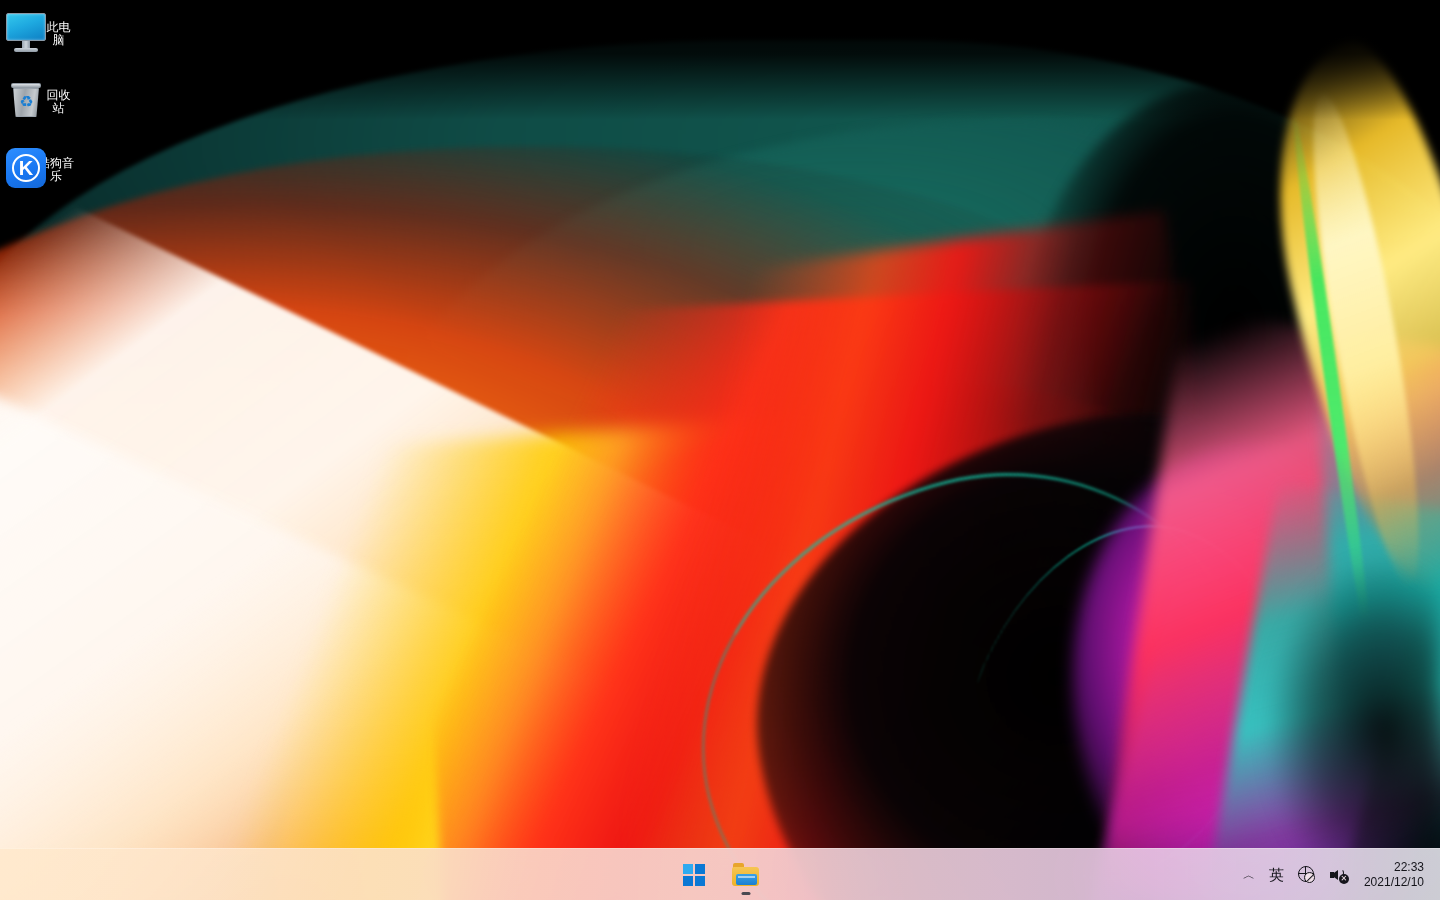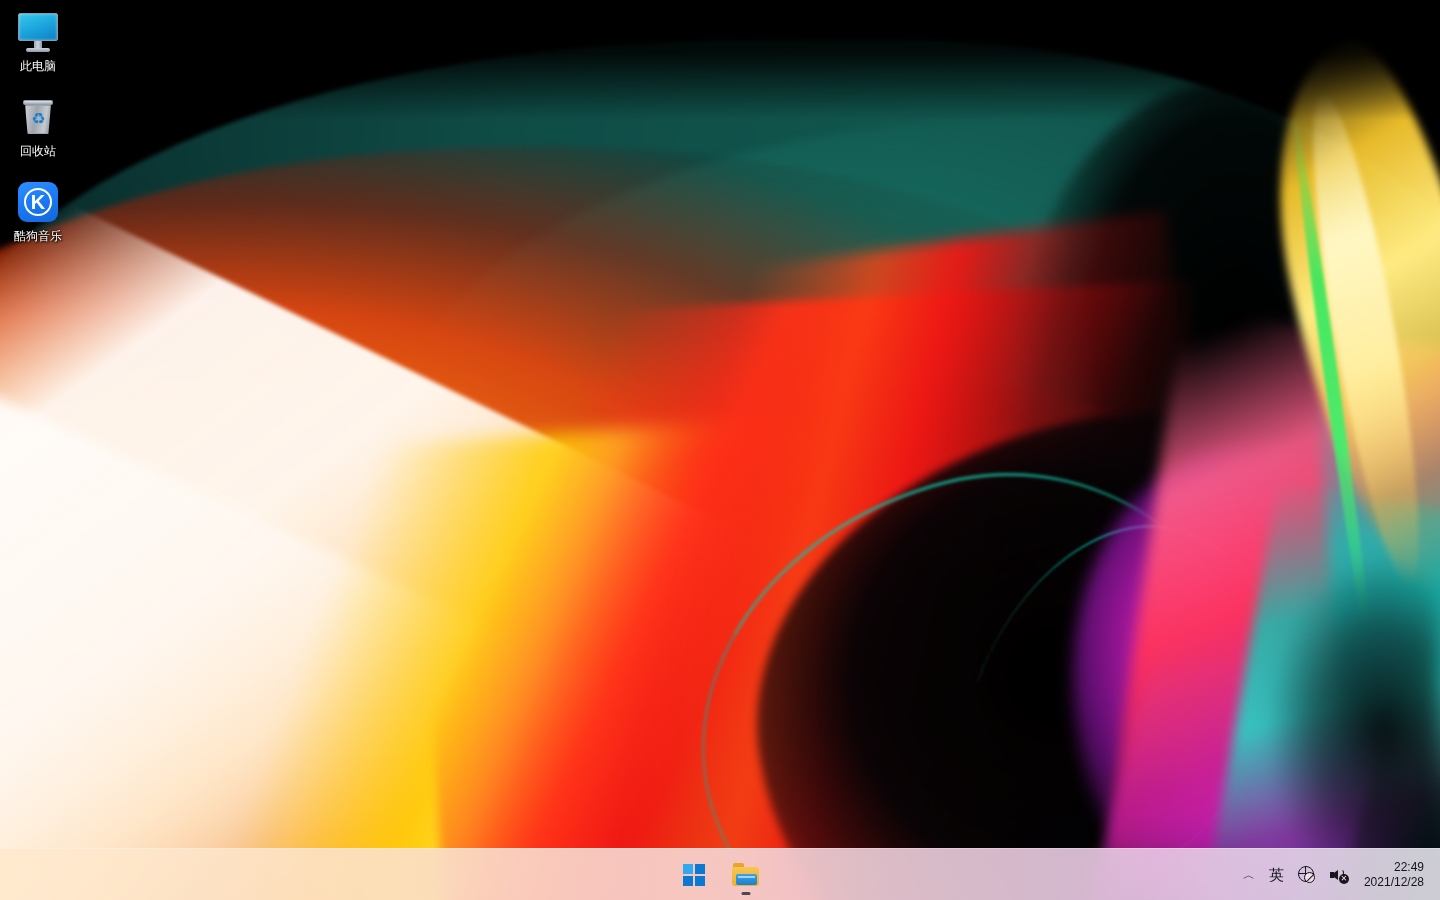--- a/index.html
+++ b/index.html
@@ -316,21 +316,21 @@
 
   
   #desktop-icons {
     position: absolute; left: 0; top: 4px;
     width: 84px;
   }
   .desk-icon {
     width: 76px;
     margin: 0 0 12px 0;
     padding: 4px 2px 4px 2px;
-    display: flex; flex-direction: column; align-items: center;
+    display: flex; flex-direction: row; align-items: center;
     cursor: default;
   }
   .desk-icon .glyph {
     width: 48px; height: 48px;
     position: relative;
     display: flex; align-items: center; justify-content: center;
   }
   .desk-icon .label {
     margin-top: 4px;
     font-size: 12px;
@@ -770,20 +770,20 @@
       <div class="tray-item">
         <span class="vol-icon">
           <span class="spkbox"></span>
             <span class="spk"></span>
             <span class="wave"></span>
           <span class="xbadge">✕</span>
         </span>
       </div>
 
       <div id="clock">
-        <span class="t">22:49</span>
-        <span class="d">2021/12/28</span>
+        <span class="t">22:33</span>
+        <span class="d">2021/12/10</span>
       </div>
 
     </div>
   </div>
 
 </div>
 
 </body></html>

